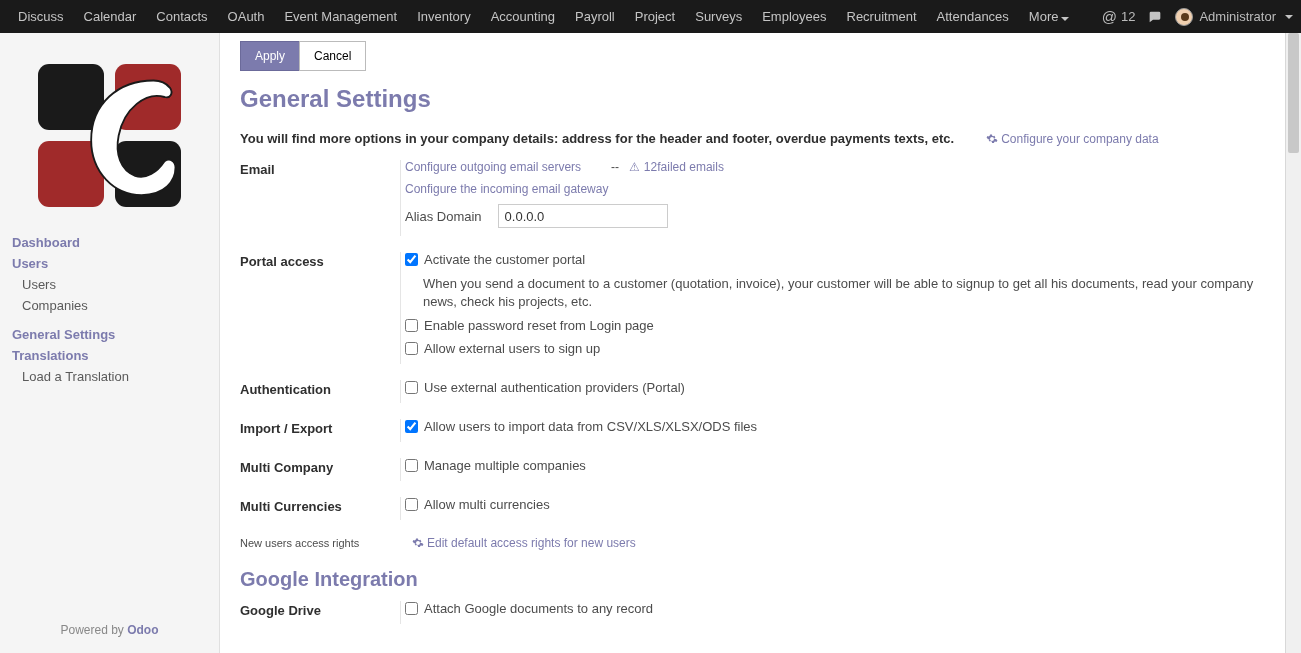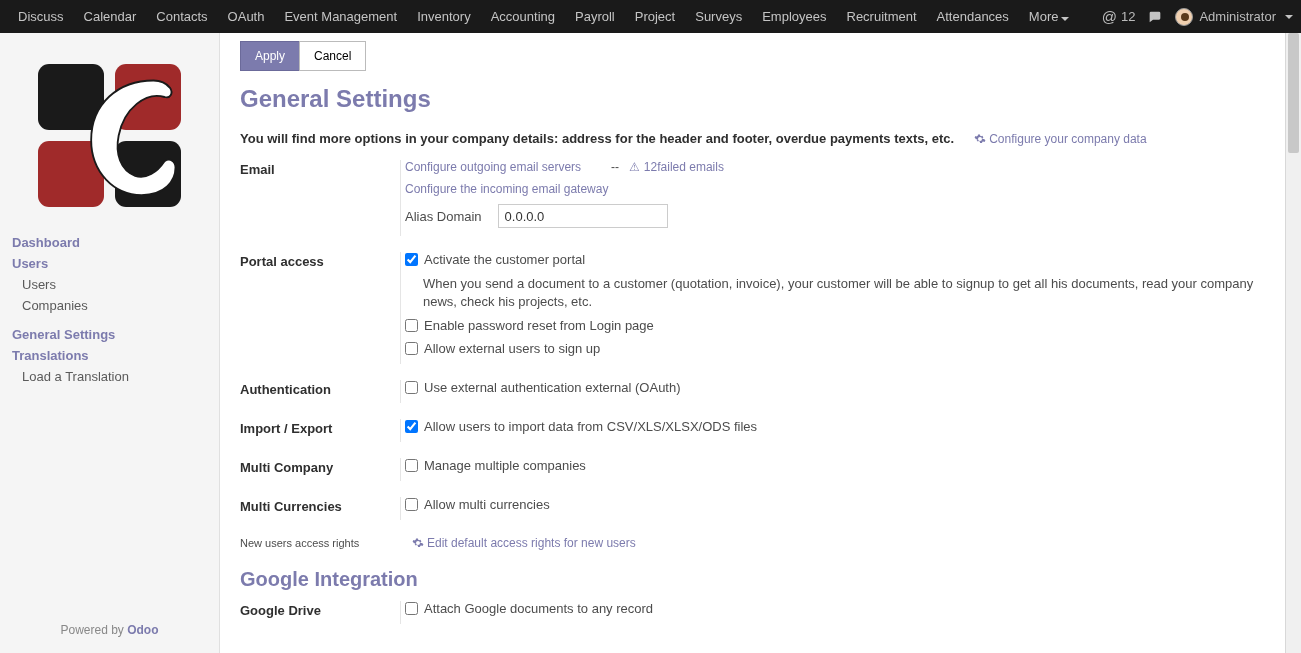--- a/index.html
+++ b/index.html
@@ -38,21 +38,21 @@
 
 .content { flex: 1; overflow-y: auto; padding: 0 0 20px 0; position: relative; }
 .content-inner { padding: 8px 20px 40px 20px; }
 
 .btn-row { display: flex; gap: 0; margin-bottom: 14px; }
 .btn { padding: 7px 14px; font-size: 12px; background: #fff; border: 1px solid #bbb; cursor: pointer; }
 .btn-primary { background: #7c7bad; color: #fff; border-color: #6b6a9a; }
 .btn + .btn { margin-left: -1px; }
 
 h1.page-title { color: #7c7bad; font-size: 24px; font-weight: bold; margin-bottom: 18px; }
-.page-subtitle-row { display: flex; align-items: center; gap: 20px; margin-bottom: 14px; }
+.page-subtitle-row { display: flex; align-items: center; gap: 32px; margin-bottom: 14px; }
 .page-subtitle { font-weight: bold; color: #2f2f2f; font-size: 13px; }
 
 .link { color: #7c7bad; cursor: pointer; font-size: 12px; }
 
 .settings-row { display: flex; margin-bottom: 16px; }
 .settings-row .label-col { width: 160px; min-width: 160px; font-weight: bold; color: #2f2f2f; font-size: 13px; padding-top: 2px; }
 .settings-row .content-col { flex: 1; border-left: 1px solid #e5e5e5; padding-left: 4px; }
 .content-col .line { margin-bottom: 8px; display: flex; align-items: center; gap: 10px; flex-wrap: wrap; }
 .content-col .line label.cb-label { display: flex; align-items: center; gap: 6px; color: #4c4c4c; font-size: 13px; }
 .content-col .desc { color: #4c4c4c; font-size: 13px; margin: 2px 0 8px 18px; max-width: 860px; line-height: 1.35; }
@@ -205,21 +205,21 @@
           </div>
         </div>
       </div>
 
       <div class="settings-row">
         <div class="label-col">Authentication</div>
         <div class="content-col">
           <div class="line">
             <label class="cb-label">
                 <input type="checkbox" style="">
-                <span>Use external authentication external (OAuth)</span>
+                <span>Use external authentication providers (Portal)</span>
               </label>
           </div>
         </div>
       </div>
 
       <div class="settings-row">
         <div class="label-col">Import / Export</div>
         <div class="content-col">
           <div class="line">
             <label class="cb-label">

